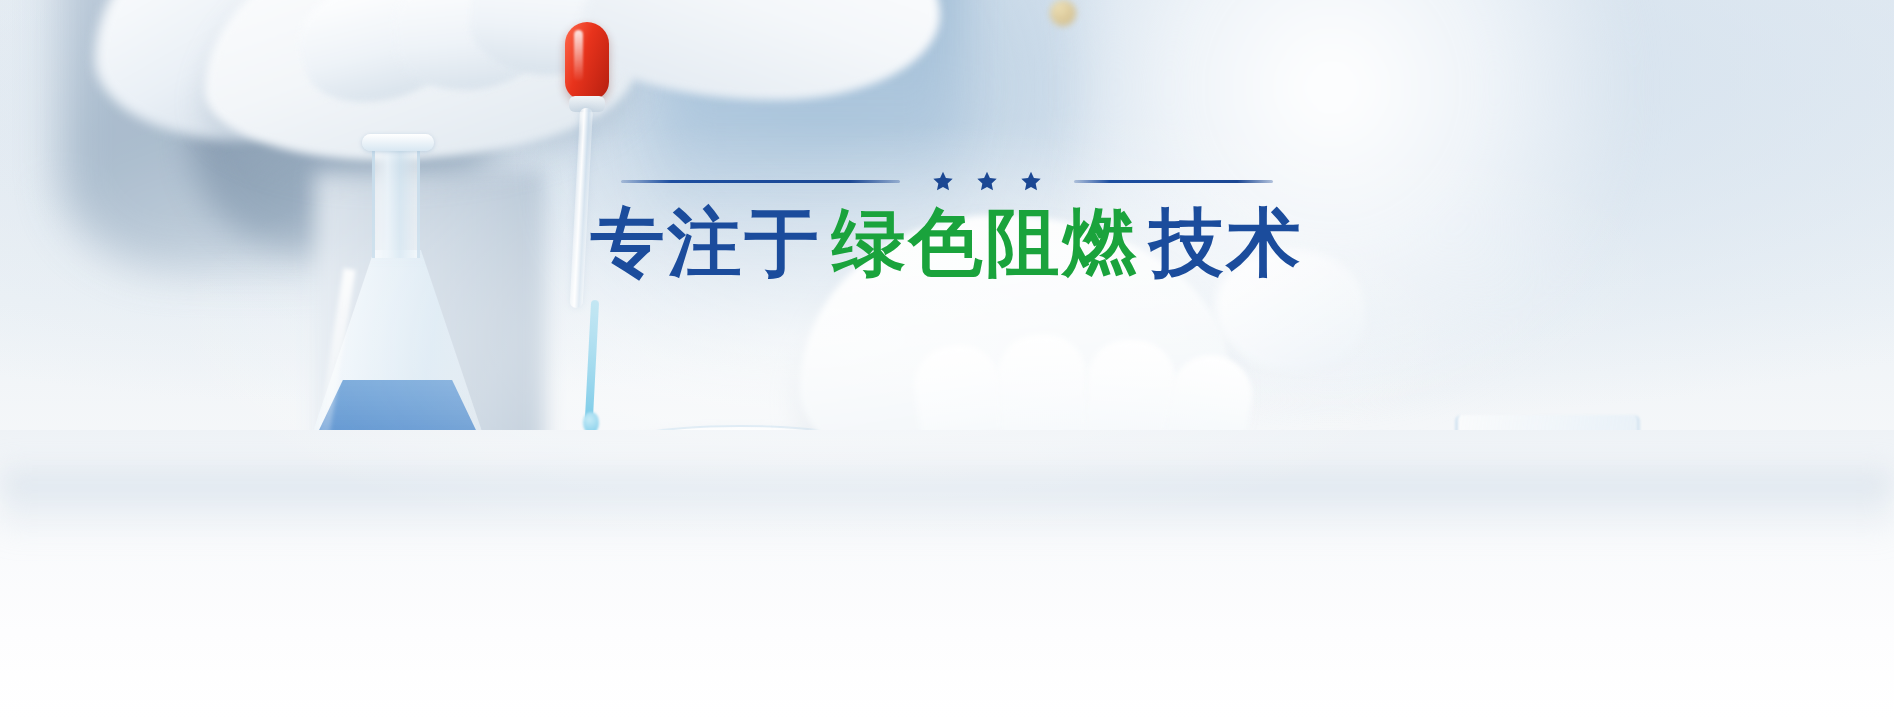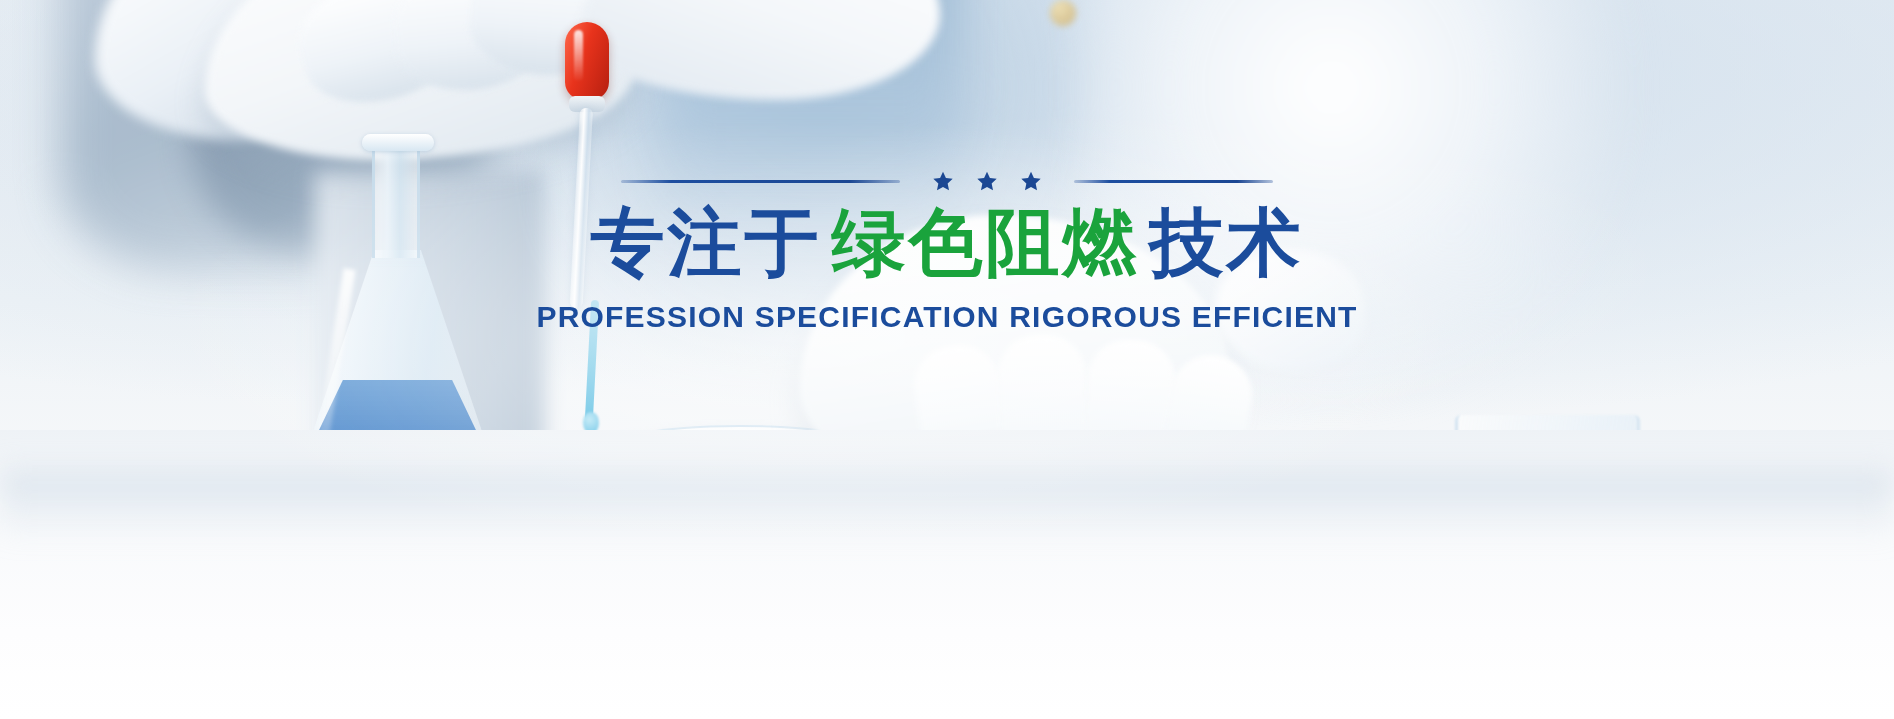--- a/index.html
+++ b/index.html
@@ -457,17 +457,16 @@
           <svg width="22" height="21" viewBox="0 0 24 23" aria-hidden="true">
             <path d="M12 0.8l3.2 6.9 7.4.9-5.5 5.1 1.5 7.5L12 17.4 5.4 21.2l1.5-7.5L1.4 8.6l7.4-.9z" fill="#1b4793"></path>
           </svg>
         </span>
       </div>
       <div class="rule rule-right"></div>
     </div>
 
     <h1 class="headline"><span class="hl-blue">专注于</span><span class="hl-green">绿色阻燃</span><span class="hl-blue">技术</span></h1>
 
-    <div class="eng">PROFESSION SPECIFICATION RIGOROUS EFFICIENT</div>
 
 
   </div>
 </div>
 
 </body></html>

